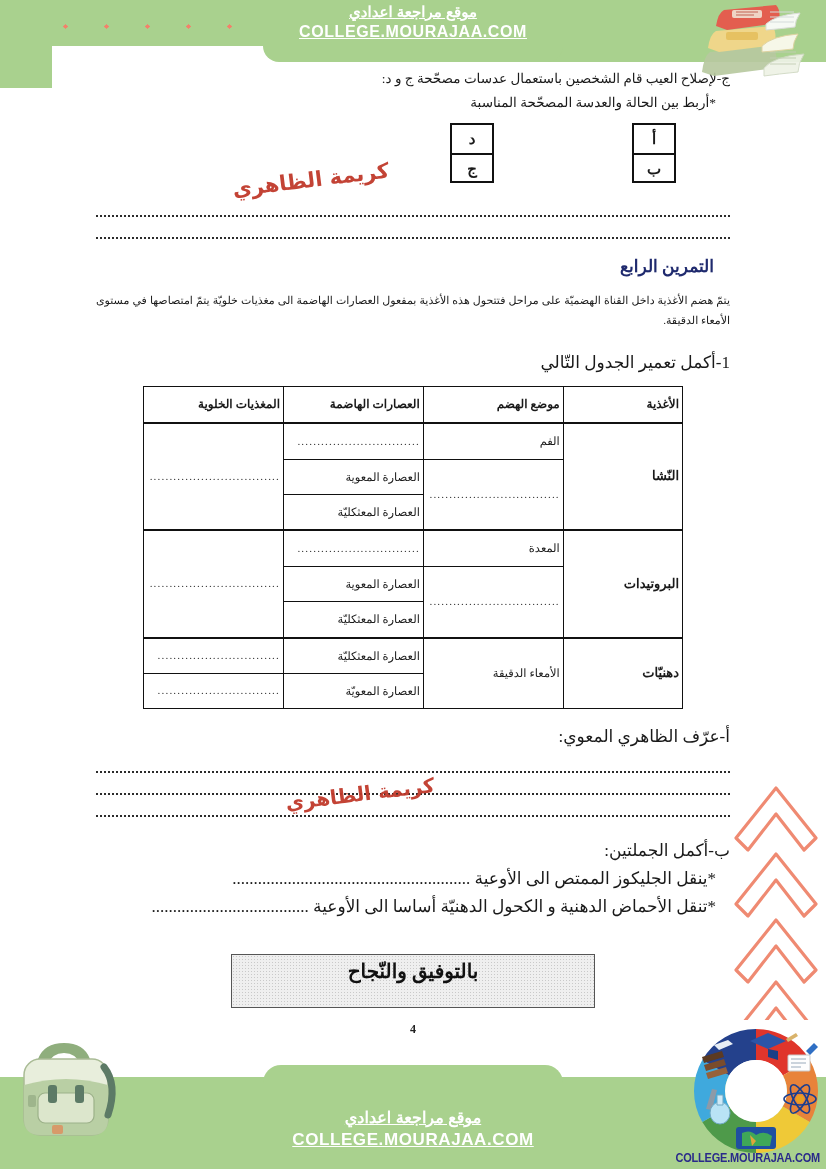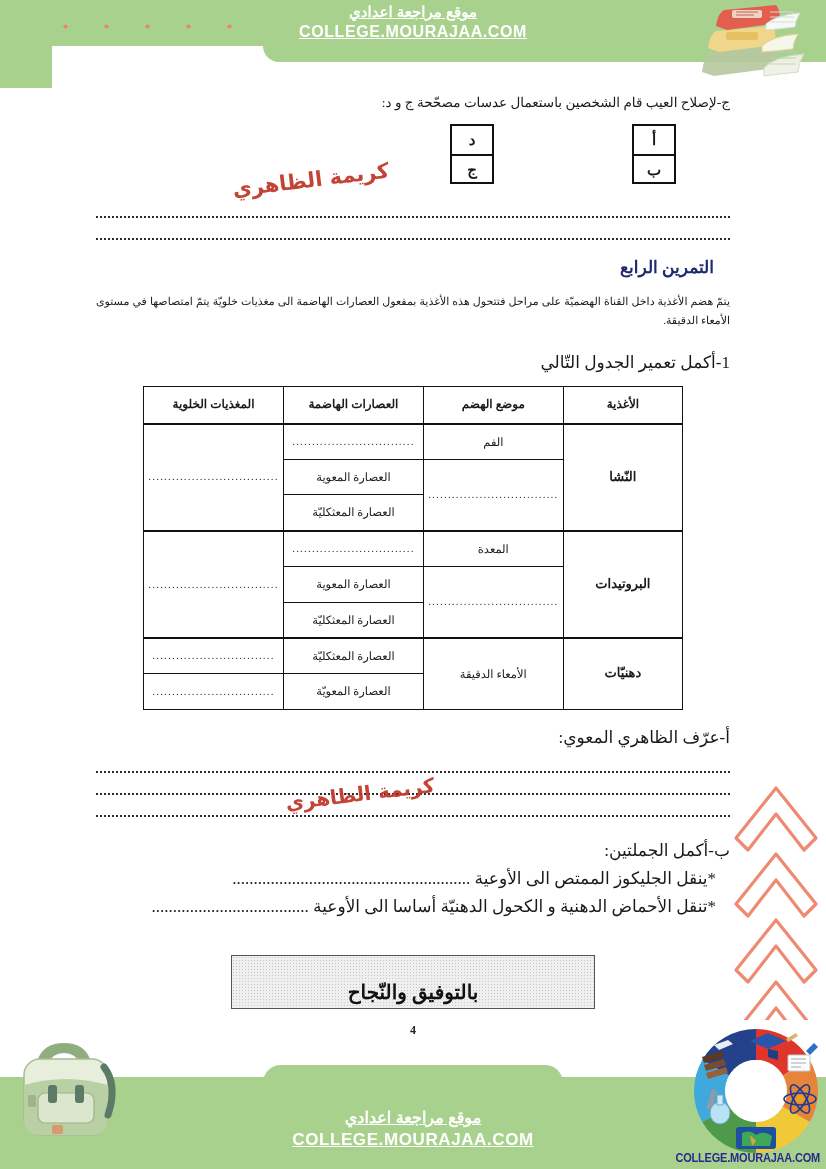--- a/index.html
+++ b/index.html
@@ -115,21 +115,21 @@
     letter-spacing: -0.2px; direction: ltr; z-index: 8;
     transform: scaleY(1.15);
   }
 
   
   .chevrons { position: absolute; top: 780px; right: 0; width: 96px; height: 240px; z-index: 3; }
 
   
   .content {
     position: absolute;
-    top: 92px; left: 96px;
+    top: 68px; left: 96px;
     width: 634px;
     direction: rtl;
     text-align: right;
     font-size: 13.5px;
     line-height: 1.6;
   }
   .line { margin: 0 0 2px 0; }
   .q-line { margin: 0 0 1px 0; font-size: 17px; }
   .indent-star { padding-right: 14px; }
 
@@ -194,21 +194,20 @@
   .tbl-wrap { margin: 10px 0 0 0; display: flex; justify-content: center; }
   table.grid {
     border-collapse: collapse;
     width: 540px;
     direction: rtl;
     font-size: 11.5px;
     background: #fff;
   }
   table.grid th, table.grid td {
     border: 1px solid #111;
-    text-align: center;
     vertical-align: middle;
     padding: 8px 3px;
     height: 21px;
   }
   table.grid thead th {
     font-weight: bold;
     font-size: 12px;
     border-bottom: 2px solid #111;
     height: 24px;
   }
@@ -221,21 +220,21 @@
 
   
   .final-box {
     margin: 34px auto 0 auto;
     width: 364px; height: 54px;
     border: 1px solid #555;
     background-color: #efefef;
     background-image:
       radial-gradient(#c9c9c9 .8px, transparent .9px);
     background-size: 3px 3px;
-    display: flex; align-items: flex-end; justify-content: center;
+    display: flex; align-items: flex-start; justify-content: center;
     font-size: 20px; font-weight: bold; color: #111;
     letter-spacing: .5px;
   }
   .page-num {
     margin-top: 12px;
     text-align: center;
     font-size: 12px;
     color: #222;
     font-weight: bold;
   }
@@ -336,20 +335,21 @@
     </g>
   </svg>
   <div class="wheel-cap">COLLEGE.MOURAJAA.COM</div>
 
   <div class="watermark wm-1">كريمة الظاهري</div>
   <div class="watermark wm-2">كريمة الظاهري</div>
 
   <div class="content">
 
     <p class="line">ج-لإصلاح العيب قام الشخصين باستعمال عدسات مصحّحة ج و د:</p>
+    <p class="line indent-star">*أربط بين الحالة والعدسة المصحّحة المناسبة</p>
 
     <div class="boxes-wrap">
       <div class="letter-box box-right">
         <div class="cell">أ</div>
         <div class="cell">ب</div>
       </div>
       <div class="letter-box box-left">
         <div class="cell">د</div>
         <div class="cell">ج</div>
       </div>

